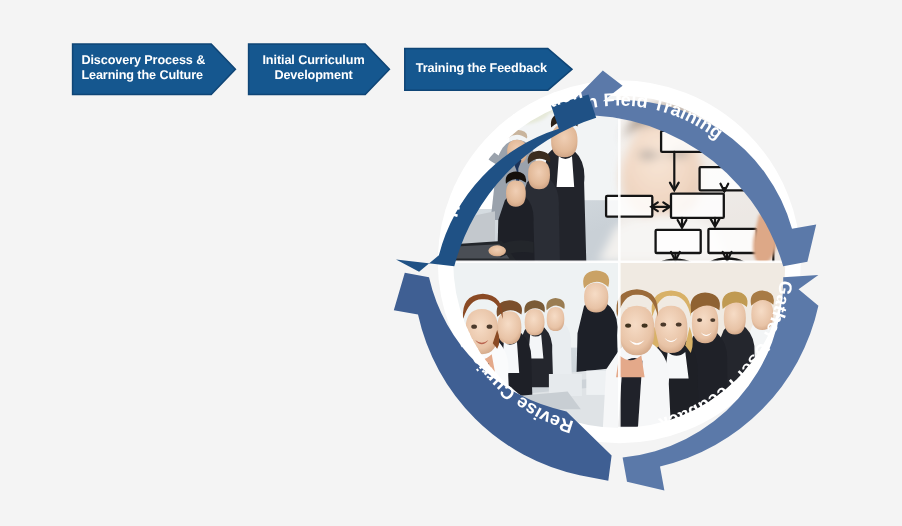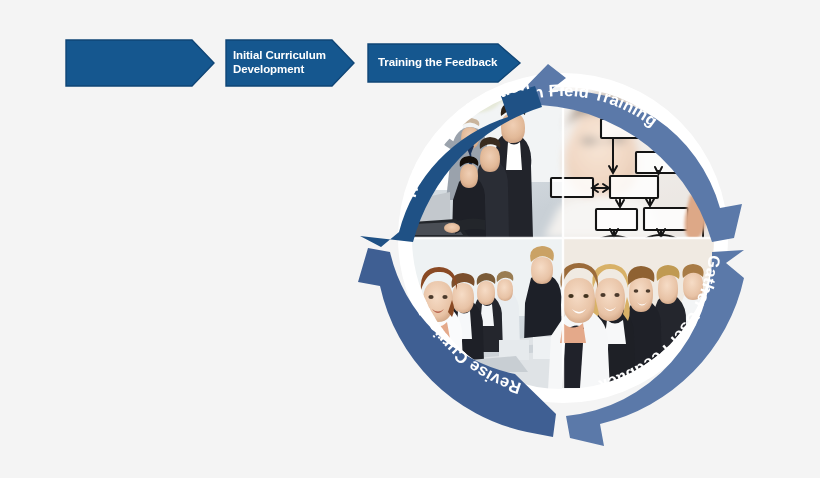--- a/index.html
+++ b/index.html
@@ -345,19 +345,21 @@
 
     <g>
       <path d="M226,40 L332,40 L354,63 L332,86 L226,86 Z" fill="#15578f" stroke="#0f4576" stroke-width="1.4"></path>
     </g>
 
     <g>
       <path d="M368,44 L498,44 L520,63 L498,82 L368,82 Z" fill="#15578f" stroke="#0f4576" stroke-width="1.4"></path>
     </g>
   </svg>
 
-
-  <div class="chev-label" style="left:233px;top:49px;width:104px;">Initial Curriculum
+  <div class="chev-label" style="left:74px;top:49px;width:120px;">Discovery Process &amp;
+Learning the Culture</div>
+
+  <div class="chev-label" style="left:233px;top:49px;width:104px;text-align:center;">Initial Curriculum
 Development</div>
 
   <div class="chev-label" style="left:378px;top:56px;width:130px;">Training the Feedback</div>
 
 </div>
 
 </body></html>

